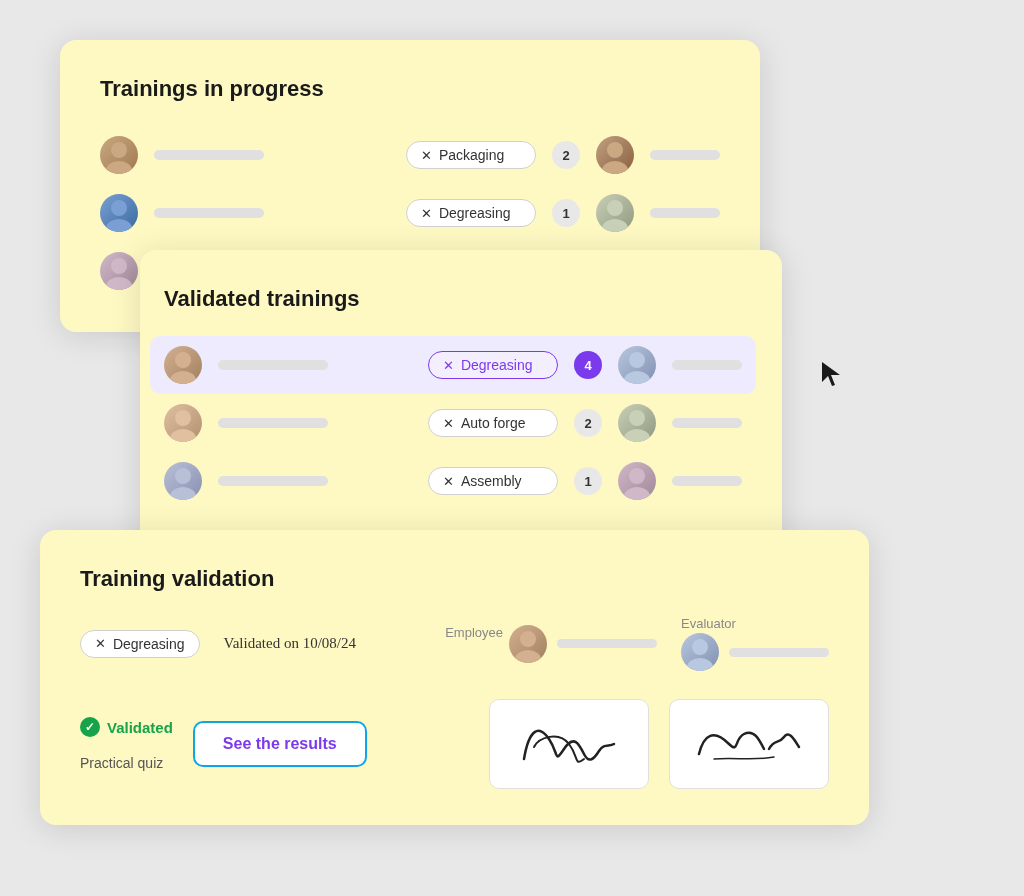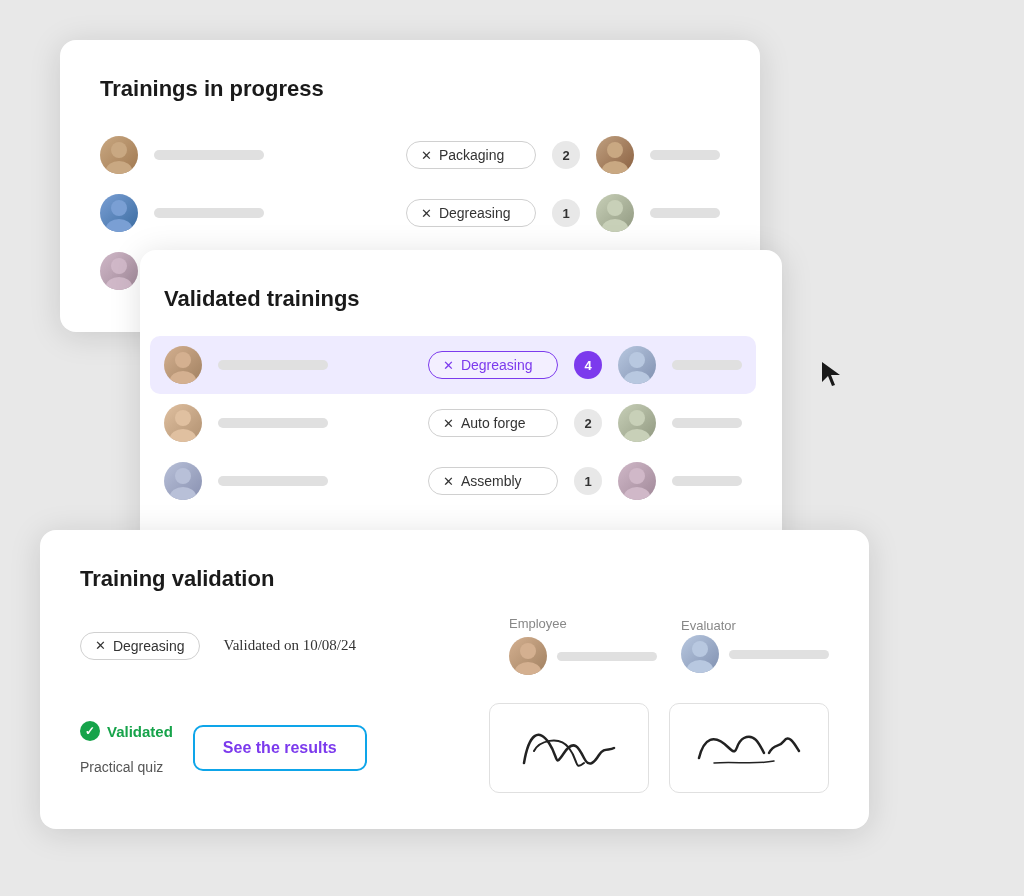--- a/index.html
+++ b/index.html
@@ -6,21 +6,21 @@
     body {
       background: #e8e8e8;
       font-family: -apple-system, BlinkMacSystemFont, 'Segoe UI', sans-serif;
       width: 1024px;
       height: 896px;
       position: relative;
       overflow: hidden;
     }
 
     .card {
-      background: #ffffff;
+      background: #fef9c3;
       border-radius: 16px;
       box-shadow: 0 4px 32px rgba(0,0,0,0.13);
       position: absolute;
     }
 
     
     .card-back {
       top: 40px;
       left: 60px;
       width: 700px;
@@ -403,21 +403,21 @@
   <div class="section-title">Training validation</div>
 
   <div style="display:flex; align-items:center; gap:24px; margin-bottom:28px;">
     <div class="validation-tag">
       <span class="tag-icon">✕</span>
       <span>Degreasing</span>
     </div>
     <div class="validated-date">Validated on 10/08/24</div>
     <div style="flex:1;"></div>
 
-    <div style="display:flex; flex-direction:column; gap:6px;margin-left:40px;">
+    <div style="display:flex; flex-direction:row; gap:6px;margin-left:40px;">
       <div class="employee-label">Employee</div>
       <div class="employee-row">
         <div class="avatar person-4">
           <svg viewBox="0 0 38 38" xmlns="http://www.w3.org/2000/svg">
             <circle cx="19" cy="14" r="8" fill="#d4b090"></circle>
             <ellipse cx="19" cy="34" rx="13" ry="9" fill="#d4b090"></ellipse>
           </svg>
         </div>
         <div class="employee-name-bar"></div>
       </div>

